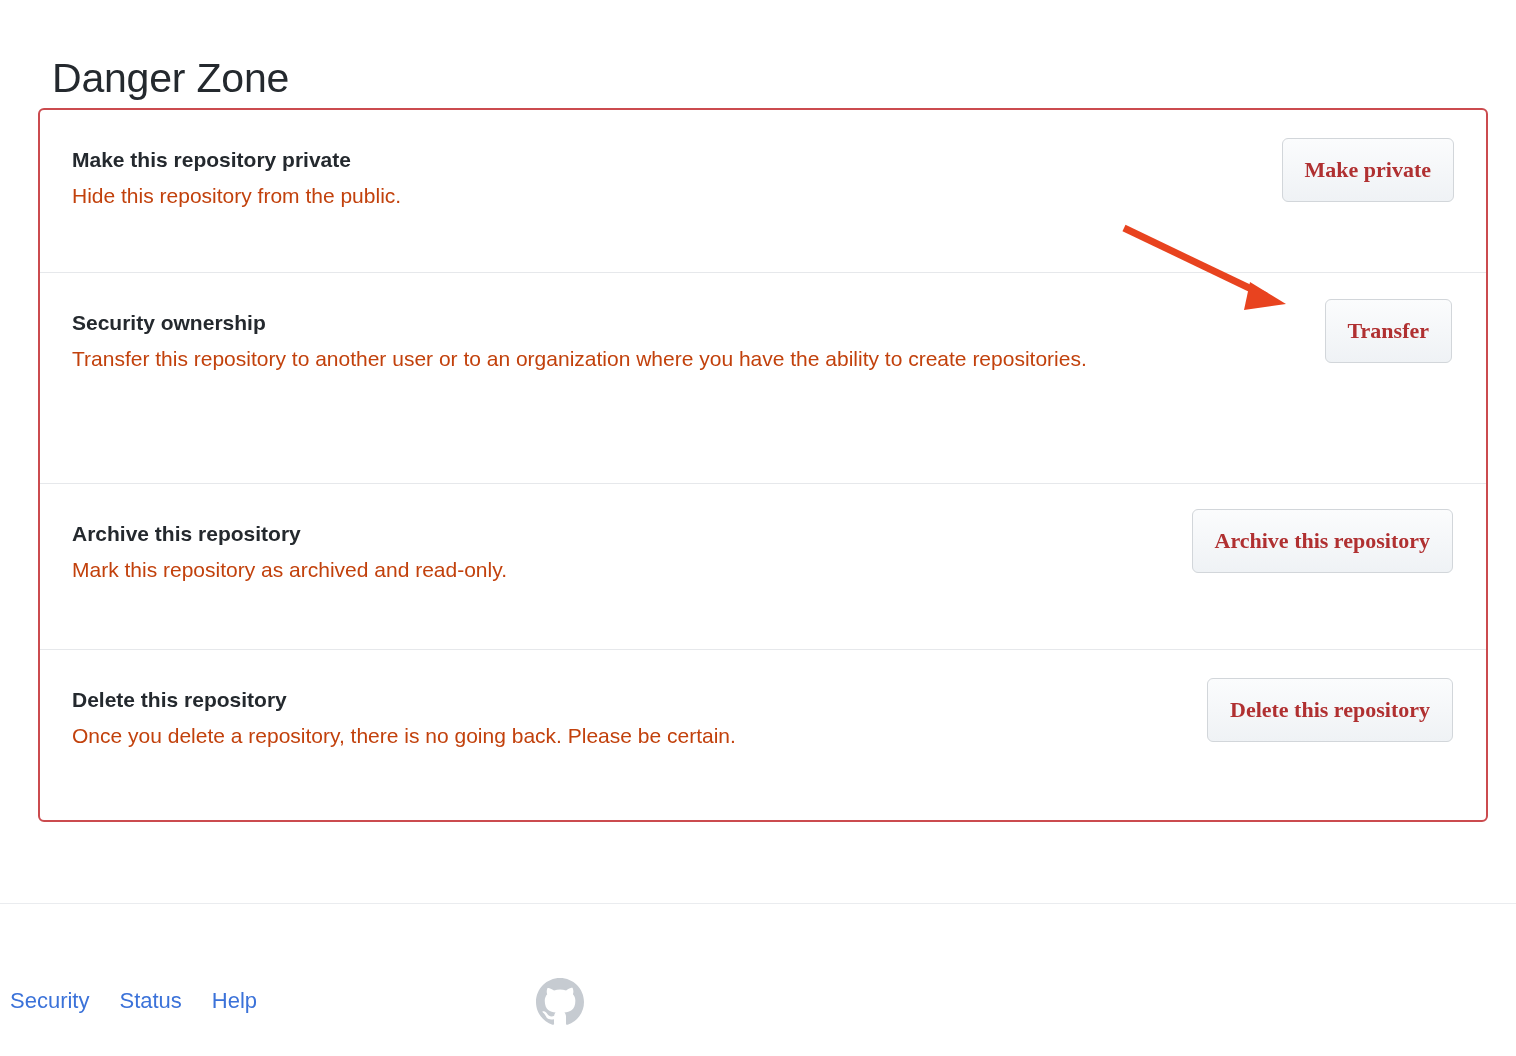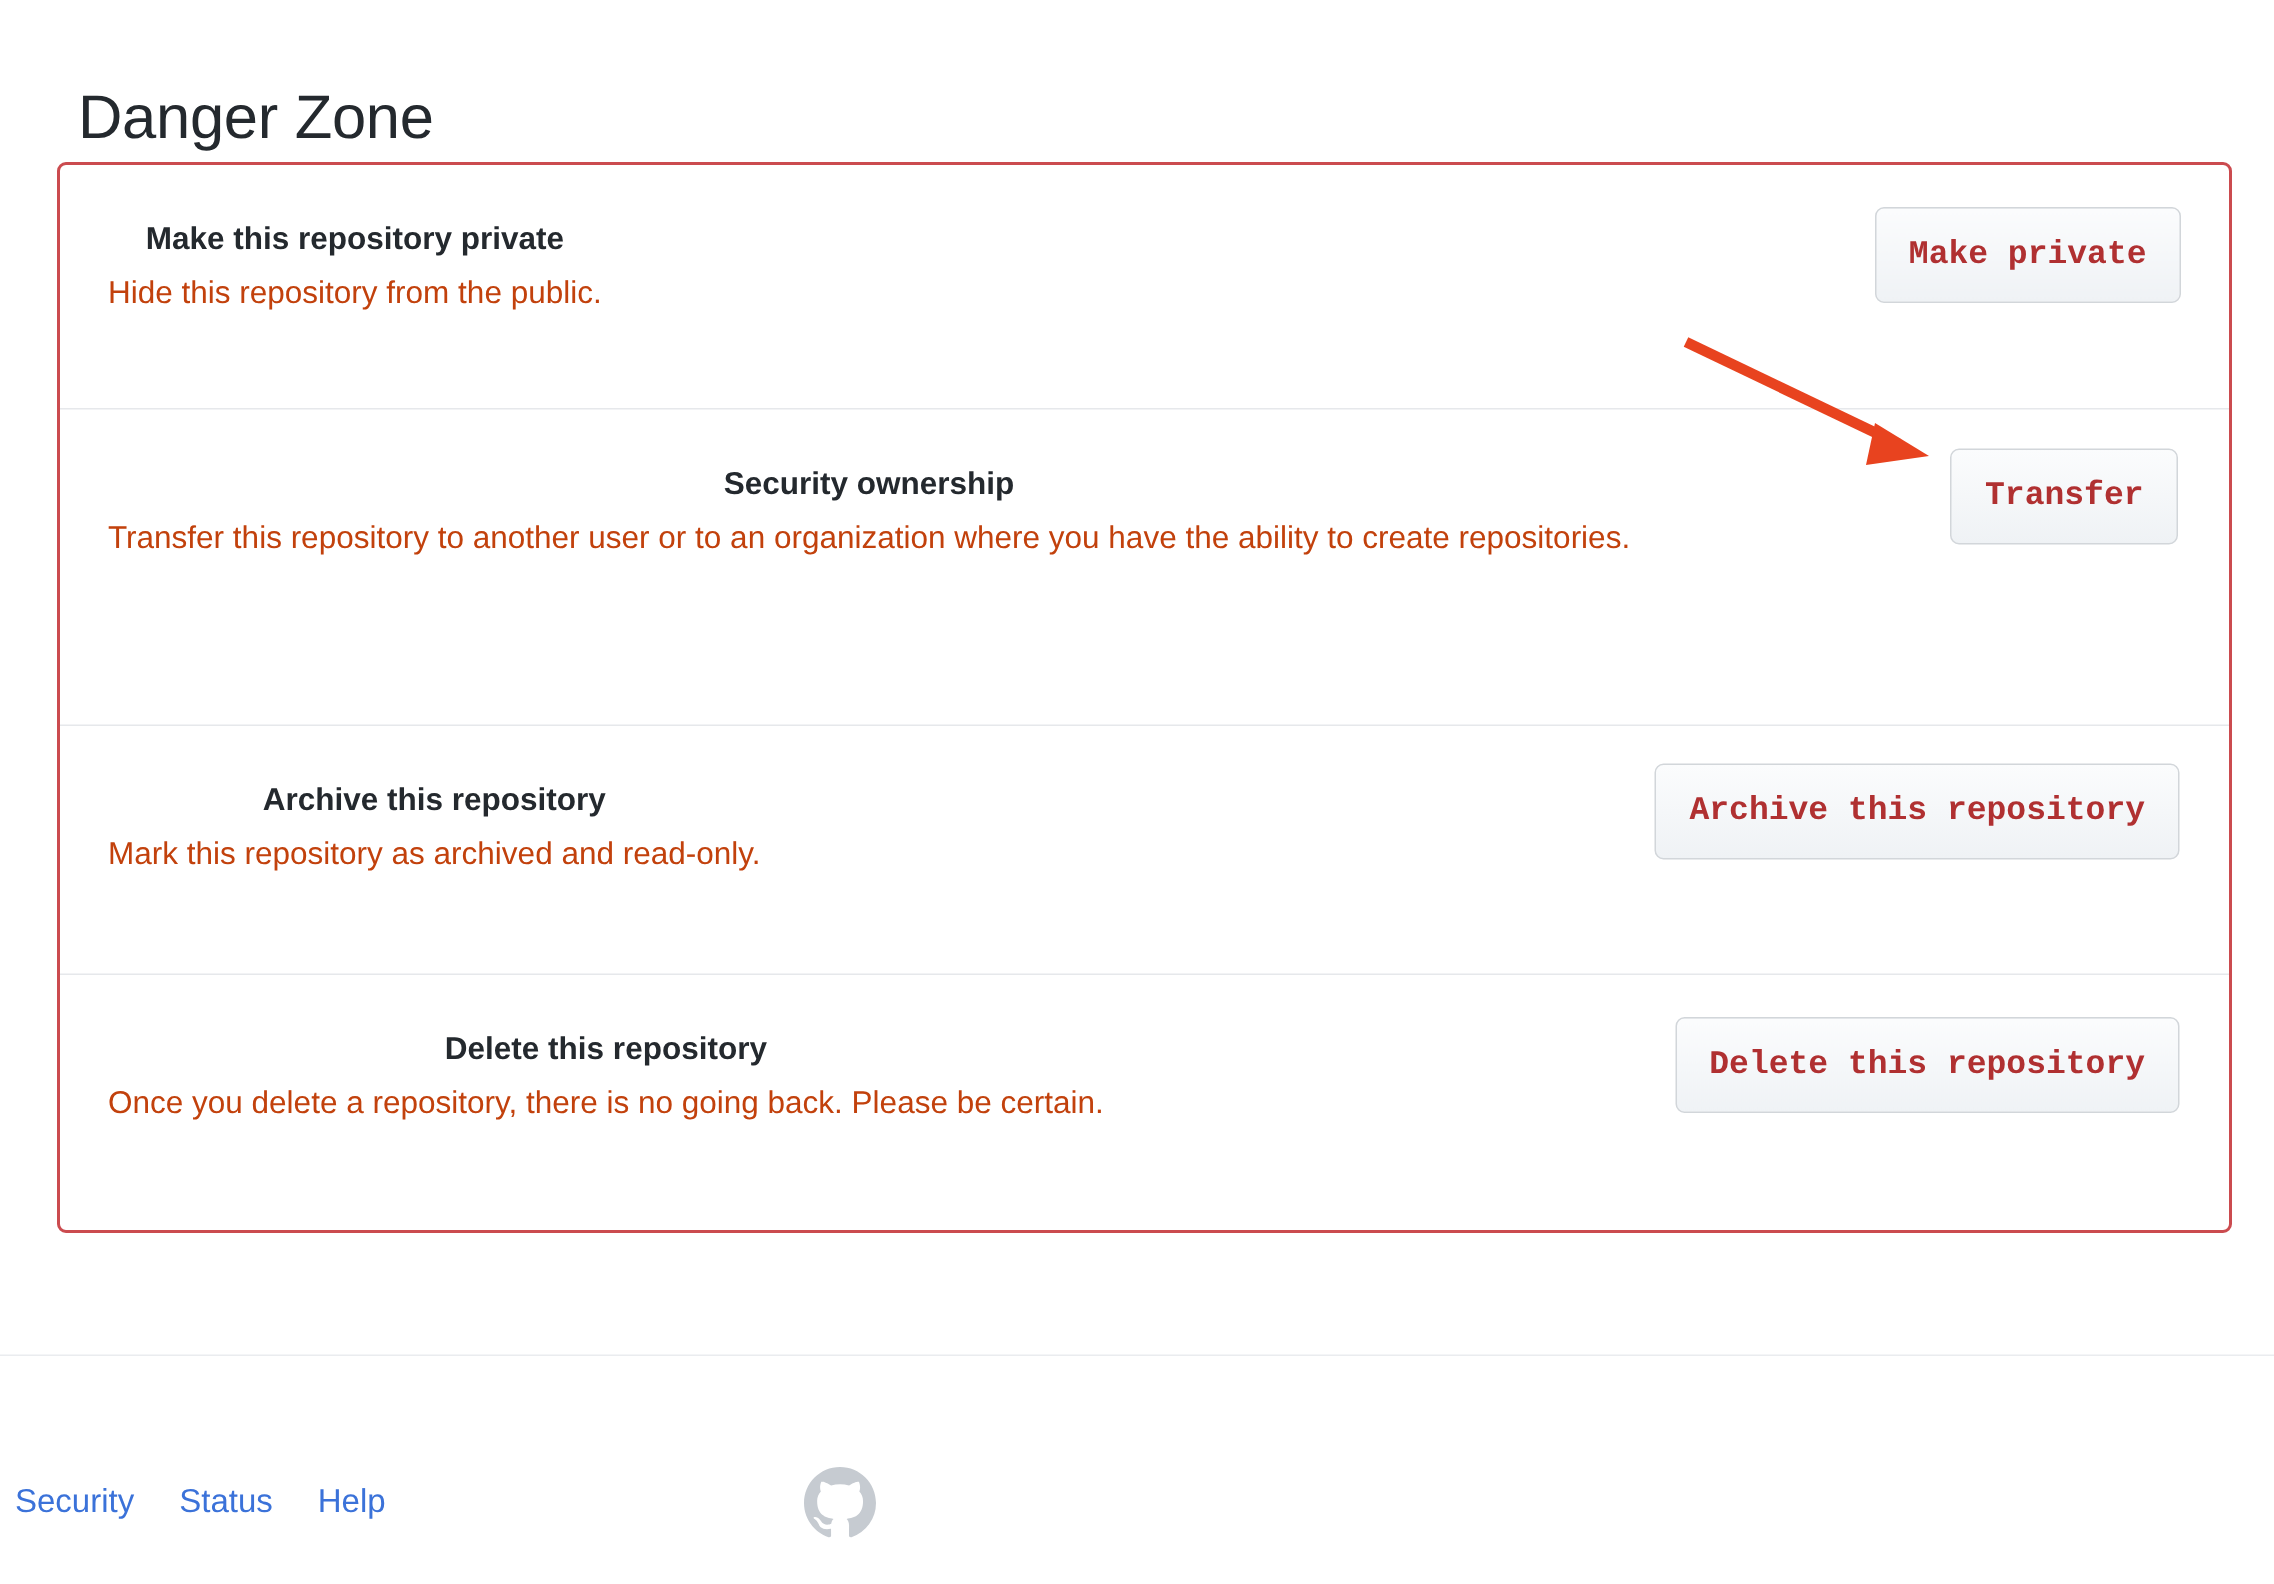--- a/index.html
+++ b/index.html
@@ -68,21 +68,20 @@
     top: 36px;
     max-width: 1170px;
   }
 
   .row-title {
     font-size: 21px;
     font-weight: bold;
     line-height: 1.35;
     color: #24292e;
     margin: 0 0 6px 0;
-    text-align: center;
   }
 
   .row-desc {
     font-size: 21px;
     font-weight: 400;
     line-height: 1.48;
     color: #c2410c;
     margin: 0;
   }
 
@@ -90,21 +89,21 @@
   .btn {
     position: absolute;
     top: 28px;
     right: 0;
     display: inline-flex;
     align-items: center;
     justify-content: center;
     height: 64px;
     padding: 0 22px;
     box-sizing: border-box;
-    font-family: Liberation Mono, monospace;
+    font-family: Liberation Serif, serif;
     font-size: 22px;
     font-weight: bold;
     color: #b03031;
     background-image: linear-gradient(#fbfcfd, #eff2f5);
     background-color: #f5f7f9;
     border: 1px solid #d2d6da;
     border-radius: 6px;
     cursor: pointer;
     white-space: nowrap;
     line-height: 1;

